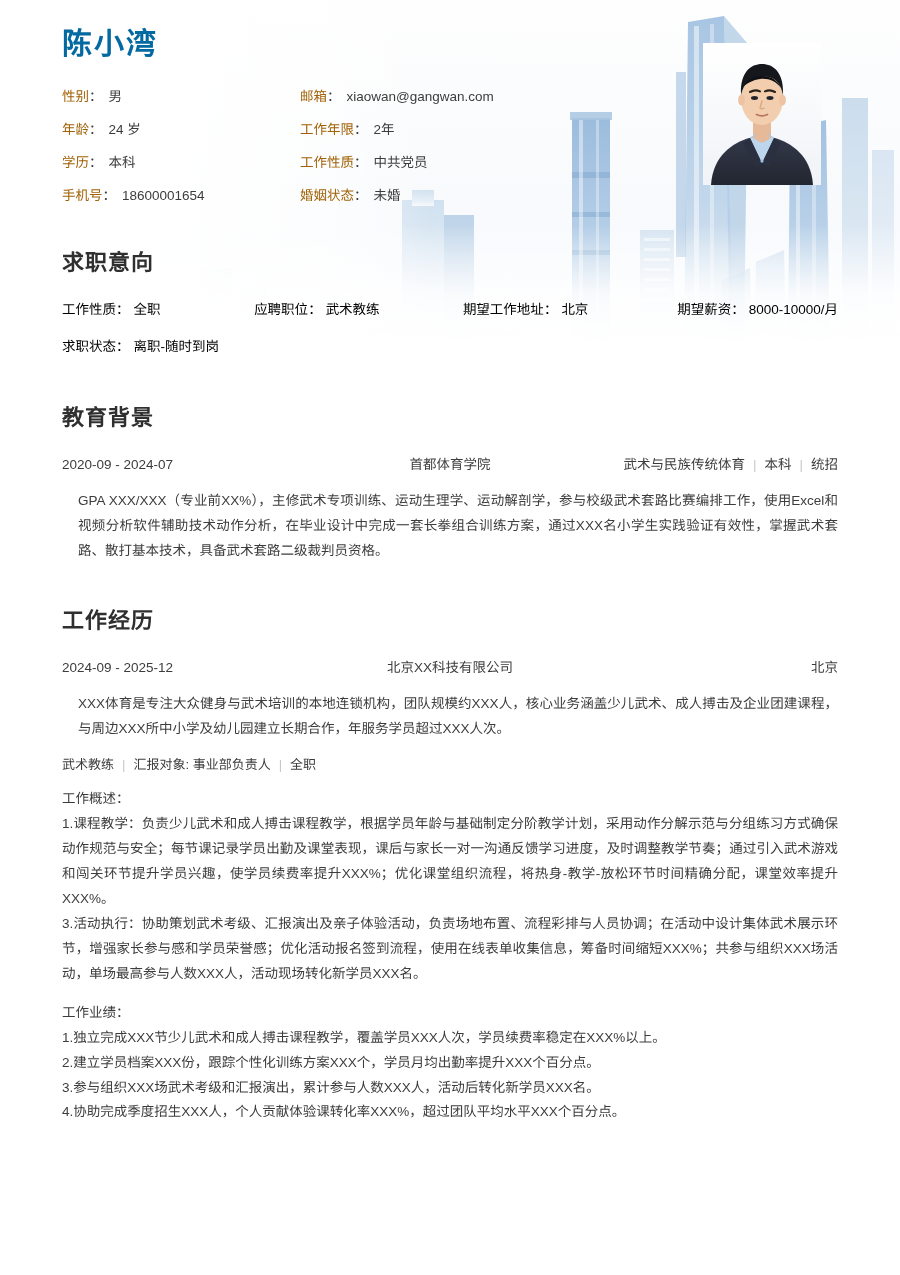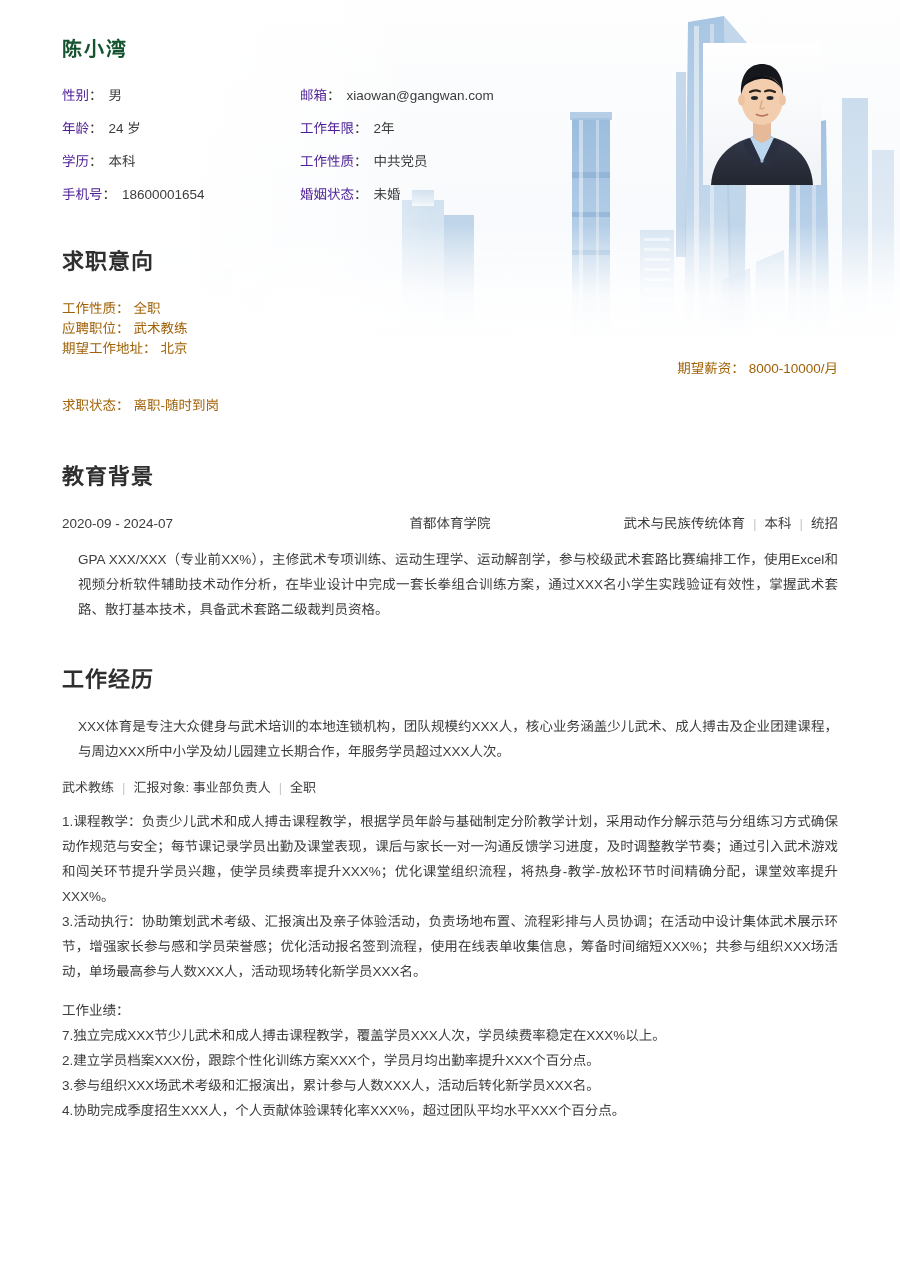--- a/index.html
+++ b/index.html
@@ -63,25 +63,25 @@
   .content {
     position: relative;
     padding: 0 62px;
     box-sizing: border-box;
     width: 900px;
   }
 
   .name {
     position: relative;
     margin: 0;
-    padding-top: 36px;
-    font-size: 20px;
+    padding-top: 24px;
+    font-size: 30px;
     font-weight: bold;
     letter-spacing: 2px;
-    color: #14532d;
+    color: #0369a1;
     line-height: 1.3;
   }
 
   
   .identity {
     position: relative;
     margin-top: 22px;
     width: 560px;
   }
   .id-row {
@@ -90,21 +90,21 @@
     margin-bottom: 13px;
     font-size: 13.5px;
     color: #3c3c3c;
   }
   .id-cell {
     display: flex;
     align-items: baseline;
     white-space: nowrap;
   }
   .id-cell.col1 { width: 238px; }
-  .id-label { color: #4c1d95; }
+  .id-label { color: #a16207; }
   .id-sep { padding-right: 6px; }
   .id-value { color: #3c3c3c; }
 
   
   .photo {
     position: absolute;
     left: 703px;
     top: 43px;
     width: 118px;
     height: 142px;
@@ -176,23 +176,22 @@
     margin: 0;
     text-align: justify;
   }
   .spacer-sm { height: 14px; }
 
   
   .intent-row {
     position: relative;
     display: flex;
     font-size: 13.5px;
-    color: #a16207;
+    color: #000000;
     margin-bottom: 17px;
-    flex-direction: column;
   }
   .intent-item { white-space: nowrap; }
   .intent-item.i1 { width: 208px; }
   .intent-item.i2 { width: 226px; }
   .intent-item.i3 { width: 232px; }
   .intent-item.i4 { flex: 1; text-align: right; }
 </style>
 </head>
 <body>
 
@@ -444,34 +443,40 @@
         <span>武术与民族传统体育</span><span class="pipe">|</span><span>本科</span><span class="pipe">|</span><span>统招</span>
       </div>
     </div>
 
     <p class="para">GPA XXX/XXX（专业前XX%），主修武术专项训练、运动生理学、运动解剖学，参与校级武术套路比赛编排工作，使用Excel和视频分析软件辅助技术动作分析，在毕业设计中完成一套长拳组合训练方案，通过XXX名小学生实践验证有效性，掌握武术套路、散打基本技术，具备武术套路二级裁判员资格。</p>
   </div>
 
   <div class="section" style="margin-top:38px;">
     <div class="section-title">工作经历</div>
 
+    <div class="entry-meta">
+      <div class="meta-left">2024-09 - 2025-12</div>
+      <div class="meta-center">北京XX科技有限公司</div>
+      <div class="meta-right">北京</div>
+    </div>
 
     <p class="para">XXX体育是专注大众健身与武术培训的本地连锁机构，团队规模约XXX人，核心业务涵盖少儿武术、成人搏击及企业团建课程，与周边XXX所中小学及幼儿园建立长期合作，年服务学员超过XXX人次。</p>
 
     <div class="role-line">
       <span>武术教练</span><span class="pipe">|</span><span>汇报对象: 事业部负责人</span><span class="pipe">|</span><span>全职</span>
     </div>
 
+    <div class="block-title">工作概述：</div>
     <div class="bullet">1.课程教学：负责少儿武术和成人搏击课程教学，根据学员年龄与基础制定分阶教学计划，采用动作分解示范与分组练习方式确保动作规范与安全；每节课记录学员出勤及课堂表现，课后与家长一对一沟通反馈学习进度，及时调整教学节奏；通过引入武术游戏和闯关环节提升学员兴趣，使学员续费率提升XXX%；优化课堂组织流程，将热身-教学-放松环节时间精确分配，课堂效率提升XXX%。</div>
     <div class="bullet">3.活动执行：协助策划武术考级、汇报演出及亲子体验活动，负责场地布置、流程彩排与人员协调；在活动中设计集体武术展示环节，增强家长参与感和学员荣誉感；优化活动报名签到流程，使用在线表单收集信息，筹备时间缩短XXX%；共参与组织XXX场活动，单场最高参与人数XXX人，活动现场转化新学员XXX名。</div>
 
     <div class="spacer-sm"></div>
 
     <div class="block-title">工作业绩：</div>
-    <div class="bullet">7.独立完成XXX节少儿武术和成人搏击课程教学，覆盖学员XXX人次，学员续费率稳定在XXX%以上。</div>
+    <div class="bullet">1.独立完成XXX节少儿武术和成人搏击课程教学，覆盖学员XXX人次，学员续费率稳定在XXX%以上。</div>
     <div class="bullet">2.建立学员档案XXX份，跟踪个性化训练方案XXX个，学员月均出勤率提升XXX个百分点。</div>
     <div class="bullet">3.参与组织XXX场武术考级和汇报演出，累计参与人数XXX人，活动后转化新学员XXX名。</div>
     <div class="bullet">4.协助完成季度招生XXX人，个人贡献体验课转化率XXX%，超过团队平均水平XXX个百分点。</div>
 
     <div class="spacer-sm"></div>
 
   </div>
 
 </div>
 

